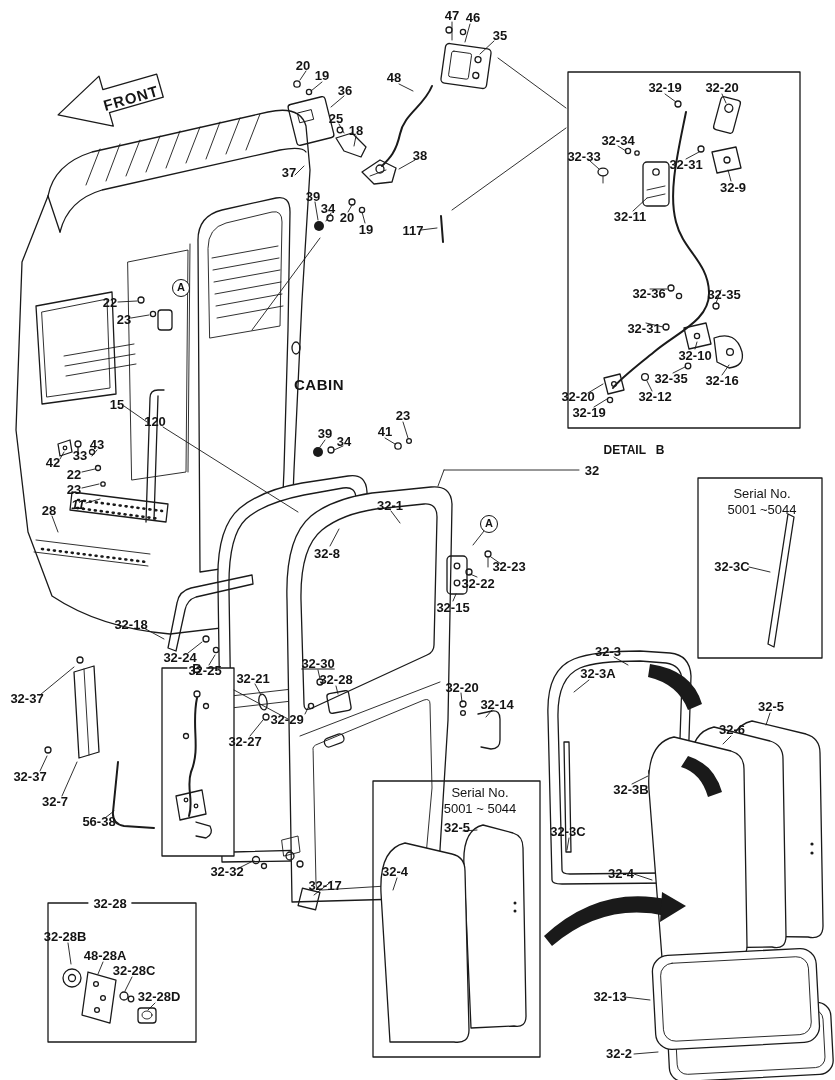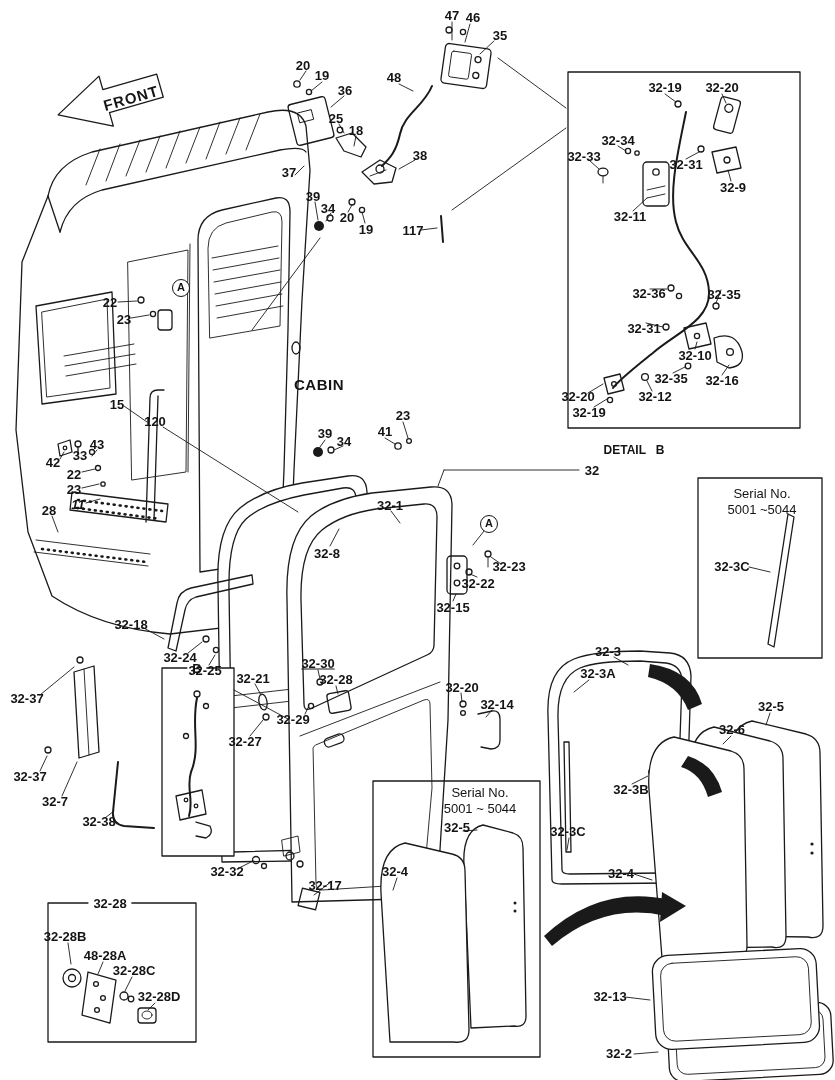--- a/index.html
+++ b/index.html
@@ -450,28 +450,28 @@
       <span class="callout c" style="left: 489px; top: 524px;">A</span>
       <span class="callout" style="left: 509px; top: 566px;">32-23</span>
       <span class="callout" style="left: 478px; top: 583px;">32-22</span>
       <span class="callout" style="left: 453px; top: 607px;">32-15</span>
       <span class="callout" style="left: 131px; top: 624px;">32-18</span>
       <span class="callout" style="left: 180px; top: 657px;">32-24</span>
       <span class="callout" style="left: 205px; top: 670px;">32-25</span>
       <span class="callout" style="left: 253px; top: 678px;">32-21</span>
       <span class="callout" style="left: 318px; top: 663px; text-decoration: underline;">32-30</span>
       <span class="callout" style="left: 336px; top: 679px;">32-28</span>
-      <span class="callout" style="left: 293px; top: 719px; text-align: center;">32-29</span>
+      <span class="callout" style="left: 287px; top: 719px; text-align: center;">32-29</span>
       <span class="callout" style="left: 245px; top: 741px;">32-27</span>
       <span class="callout" style="left: 462px; top: 687px;">32-20</span>
       <span class="callout" style="left: 497px; top: 704px;">32-14</span>
       <span class="callout" style="left: 27px; top: 698px;">32-37</span>
       <span class="callout" style="left: 30px; top: 776px;">32-37</span>
       <span class="callout" style="left: 55px; top: 801px;">32-7</span>
-      <span class="callout" style="left: 99px; top: 821px;">32-38</span>
+      <span class="callout" style="left: 99px; top: 821px;">56-38</span>
       <span class="callout" style="left: 227px; top: 871px;">32-32</span>
       <span class="callout" style="left: 325px; top: 885px;">32-17</span>
       <span class="callout" style="left: 457px; top: 827px;">32-5</span>
       <span class="callout" style="left: 395px; top: 871px;">32-4</span>
       <span class="callout" style="left: 608px; top: 651px;">32-3</span>
       <span class="callout" style="left: 598px; top: 673px;">32-3A</span>
       <span class="callout" style="left: 771px; top: 706px;">32-5</span>
       <span class="callout" style="left: 732px; top: 729px;">32-6</span>
       <span class="callout" style="left: 631px; top: 789px;">32-3B</span>
       <span class="callout" style="left: 568px; top: 831px;">32-3C</span>

